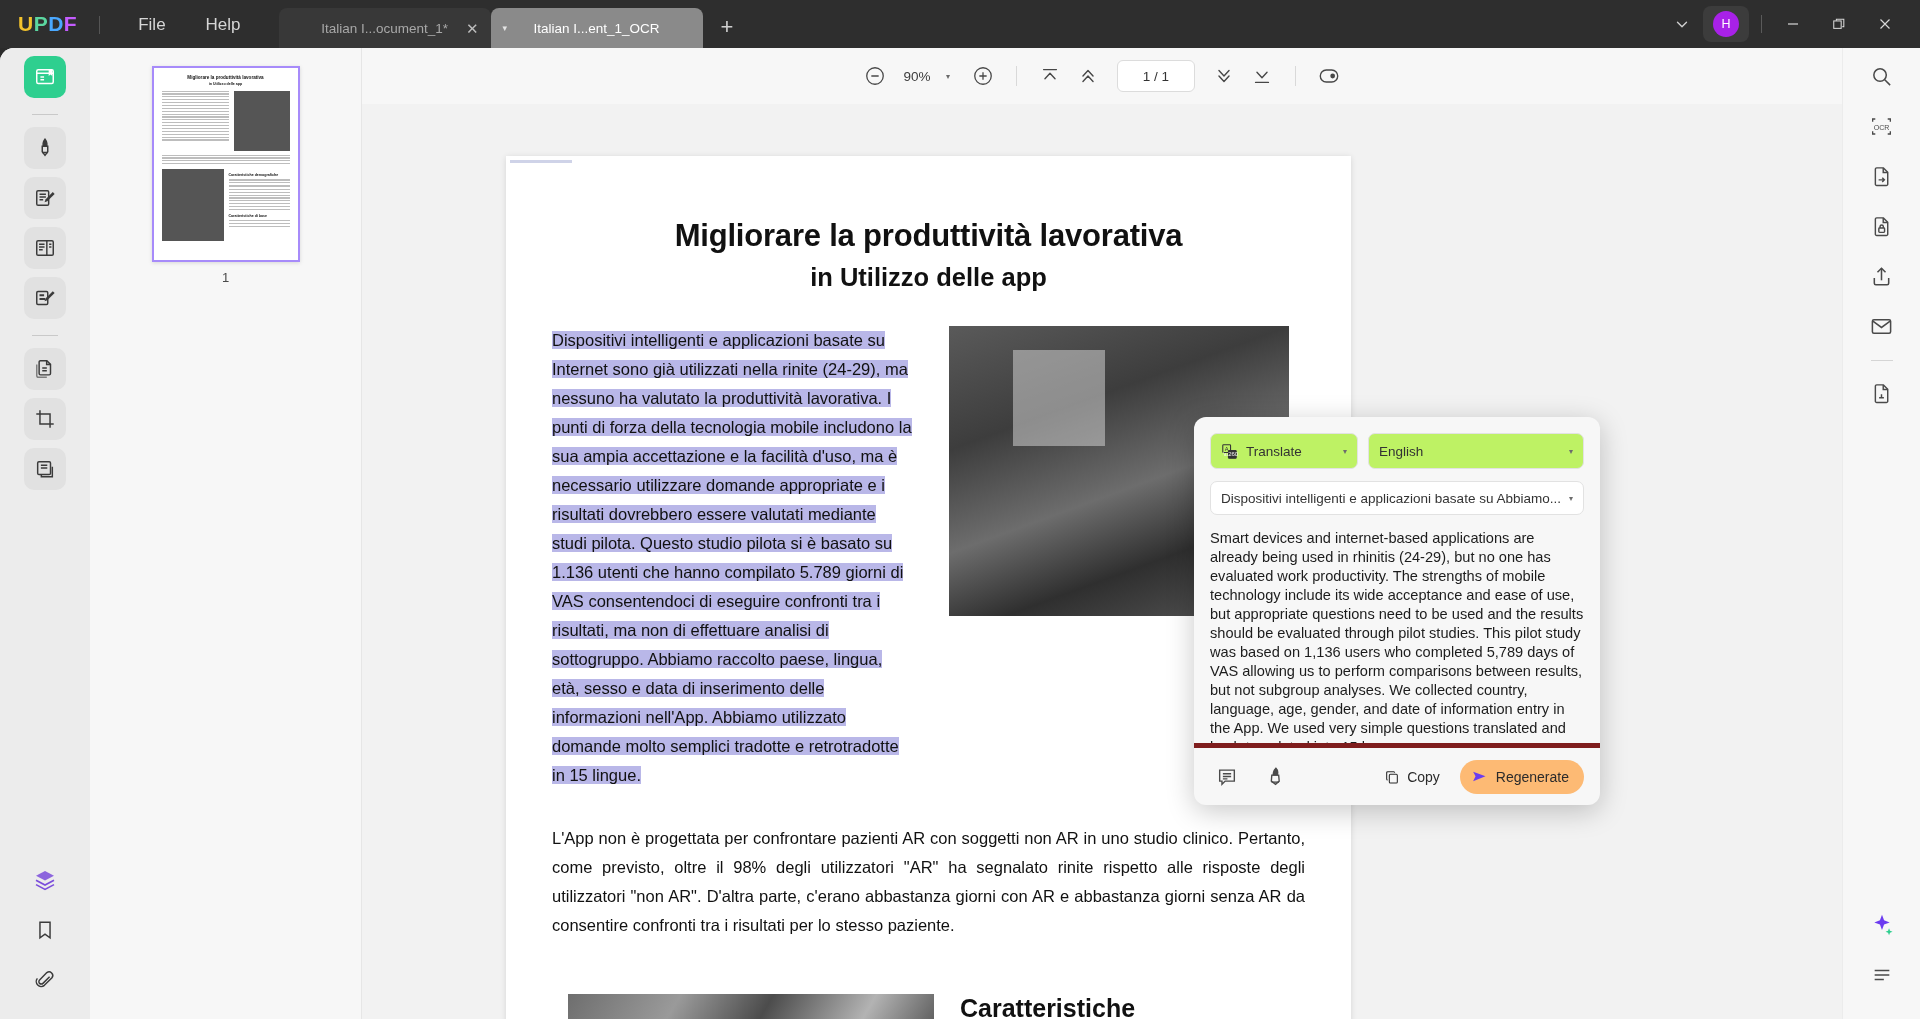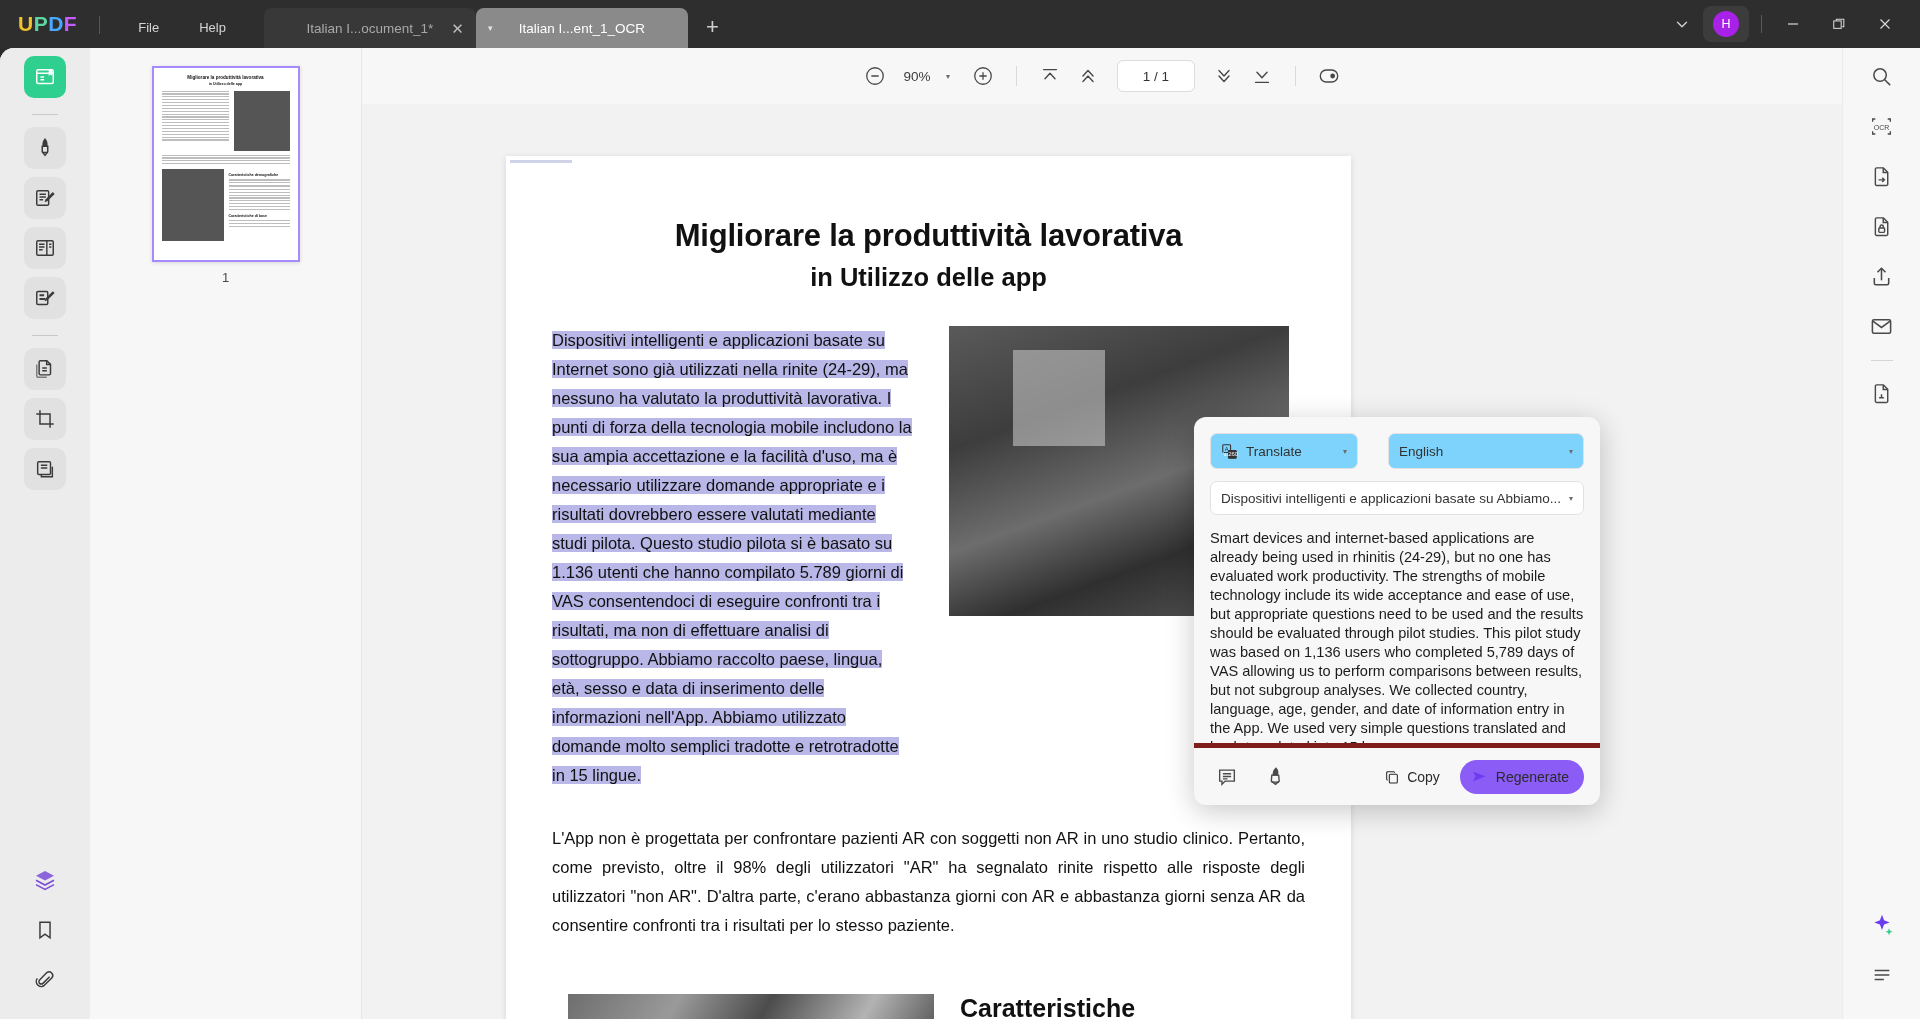--- a/index.html
+++ b/index.html
@@ -23,21 +23,21 @@
   }
   .logo span:nth-child(1){ color:#f3c32c; }
   .logo span:nth-child(2){ color:#5bd6a0; }
   .logo span:nth-child(3){ color:#4aa8ff; }
   .logo span:nth-child(4){ color:#c45cff; }
   .title-sep {
     width: 1px; height: 18px; background: #555;
     margin: 0 18px 14px 22px;
   }
   .menu-item {
-    color: #d6d6d6; font-size: 13px;
+    color: #d6d6d6; font-size: 17px;
     padding: 0 20px; margin-bottom: 13px; cursor: default;
   }
   .tabs { display: flex; align-items: flex-end; margin-left: 18px; height: 56px; }
   .tab {
     height: 40px; display: flex; align-items: center;
     border-radius: 8px 8px 0 0; padding: 0 16px;
     font-size: 13.5px; position: relative;
   }
   .tab.inactive { background: #383838; color: #a8a8a8; width: 212px; justify-content: center;}
   .tab.active   { background: #8a8a8a; color: #ffffff; width: 212px; justify-content: center;}
@@ -213,26 +213,26 @@
 
   
   .tpanel {
     position: absolute; left: 832px; top: 313px; width: 406px; height: 388px;
     background: #f7f7f7; border-radius: 12px;
     box-shadow: 0 6px 28px rgba(0,0,0,.22); z-index: 40;
     display: flex; flex-direction: column;
   }
   .tp-top { display: flex; gap: 10px; padding: 16px 16px 0 16px; }
   .tp-select {
-    height: 36px; background: #7dd3fc; border: 1px solid #e2e2e2; border-radius: 7px;
+    height: 36px; background: #bef264; border: 1px solid #e2e2e2; border-radius: 7px;
     display: flex; align-items: center; padding: 0 10px; font-size: 13.5px; color: #333;
     cursor: pointer;
   }
   .tp-select.mode { width: 148px; }
-  .tp-select.lang { flex: 1; margin-left: 20px; }
+  .tp-select.lang { flex: 1; }
   .tp-select .lbl { flex: 1; margin-left: 8px; }
   .tp-select .lbl.nomargin{ margin-left:0; }
   .tp-caret { font-size: 8px; color: #6c6c6c; }
   .tp-source {
     margin: 12px 16px 0 16px; height: 34px; background: #fff;
     border: 1px solid #e2e2e2; border-radius: 7px; display: flex;
     align-items: center; padding: 0 10px; font-size: 13.5px; color: #333;
     cursor: pointer;
   }
   .tp-source .lbl{ flex:1; white-space:nowrap; overflow:hidden; text-overflow:ellipsis;}
@@ -247,21 +247,21 @@
   }
   .tp-ibtn { width: 34px; height: 30px; display:flex; align-items:center; justify-content:center;
     color: #4b4b4b; cursor:pointer; }
   .tp-spacer { flex: 1; }
   .tp-copy {
     display:flex; align-items:center; gap:7px; font-size:14px; color:#2b2b2b;
     cursor:pointer; padding: 0 6px;
   }
   .tp-regen {
     display:flex; align-items:center; gap:8px; font-size:14px; color:#2b2b2b;
-    background:#8b5cf6; border-radius:18px; height:34px; padding:0 15px 0 11px;
+    background:#fdba74; border-radius:18px; height:34px; padding:0 15px 0 11px;
     cursor:pointer;
     text-align:center;
   }
   .regen-play{ color:#6c3cf0; font-size:13px; }
   svg { display: block; }
 </style>
 </head>
 <body>
 
 <div class="titlebar">

